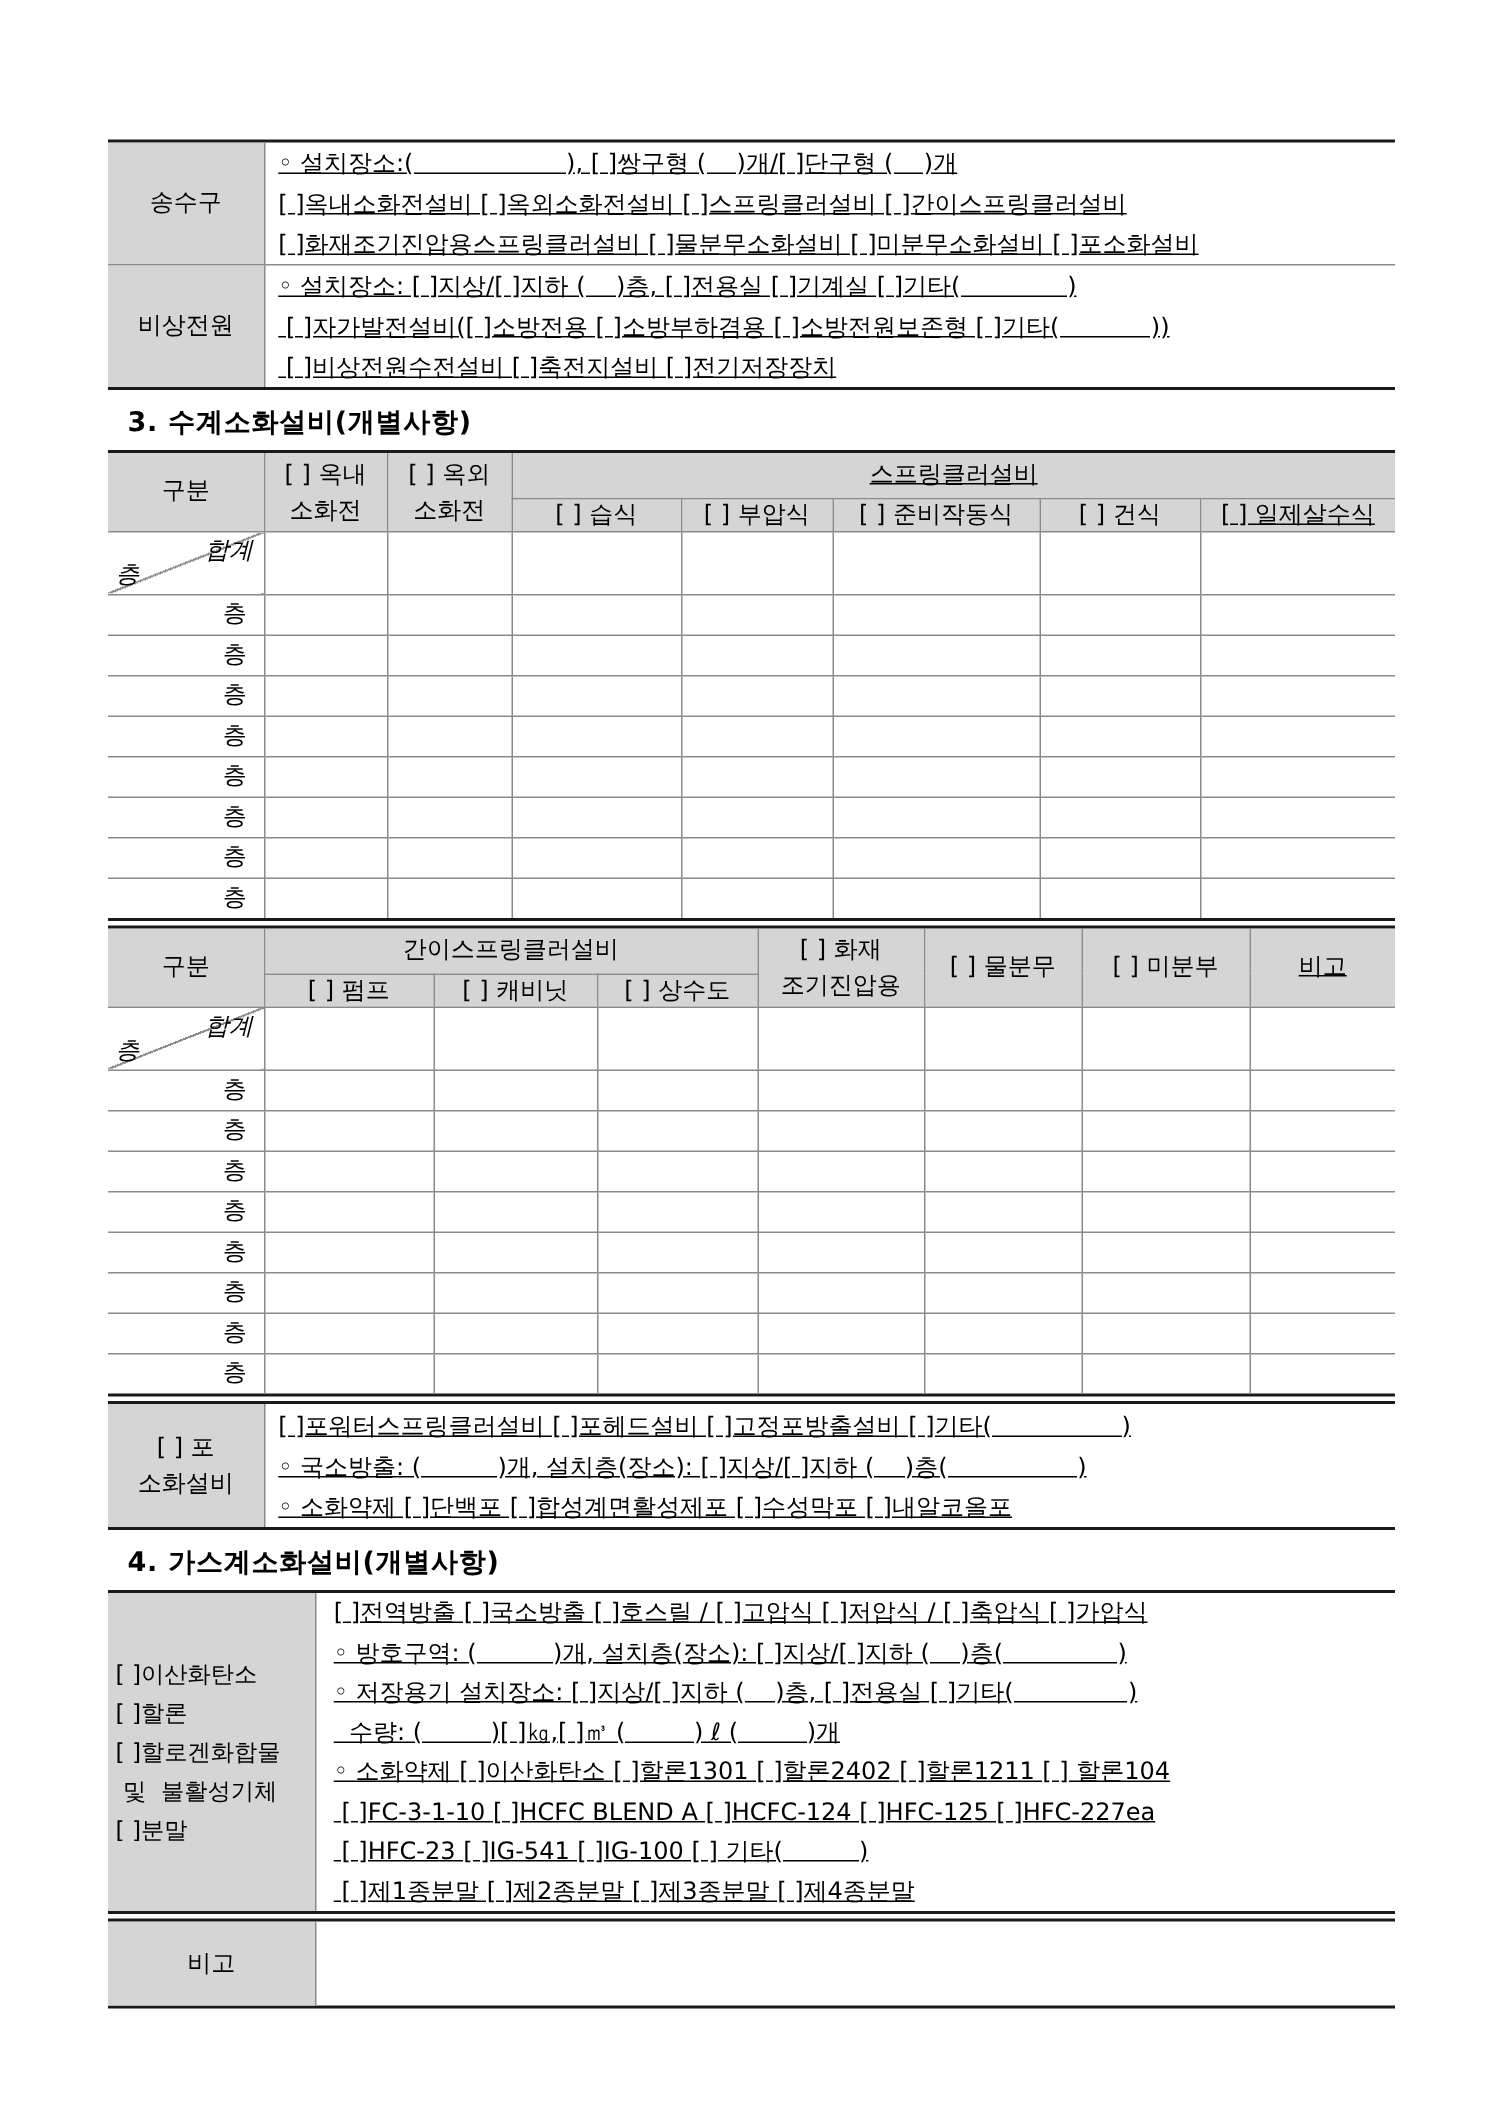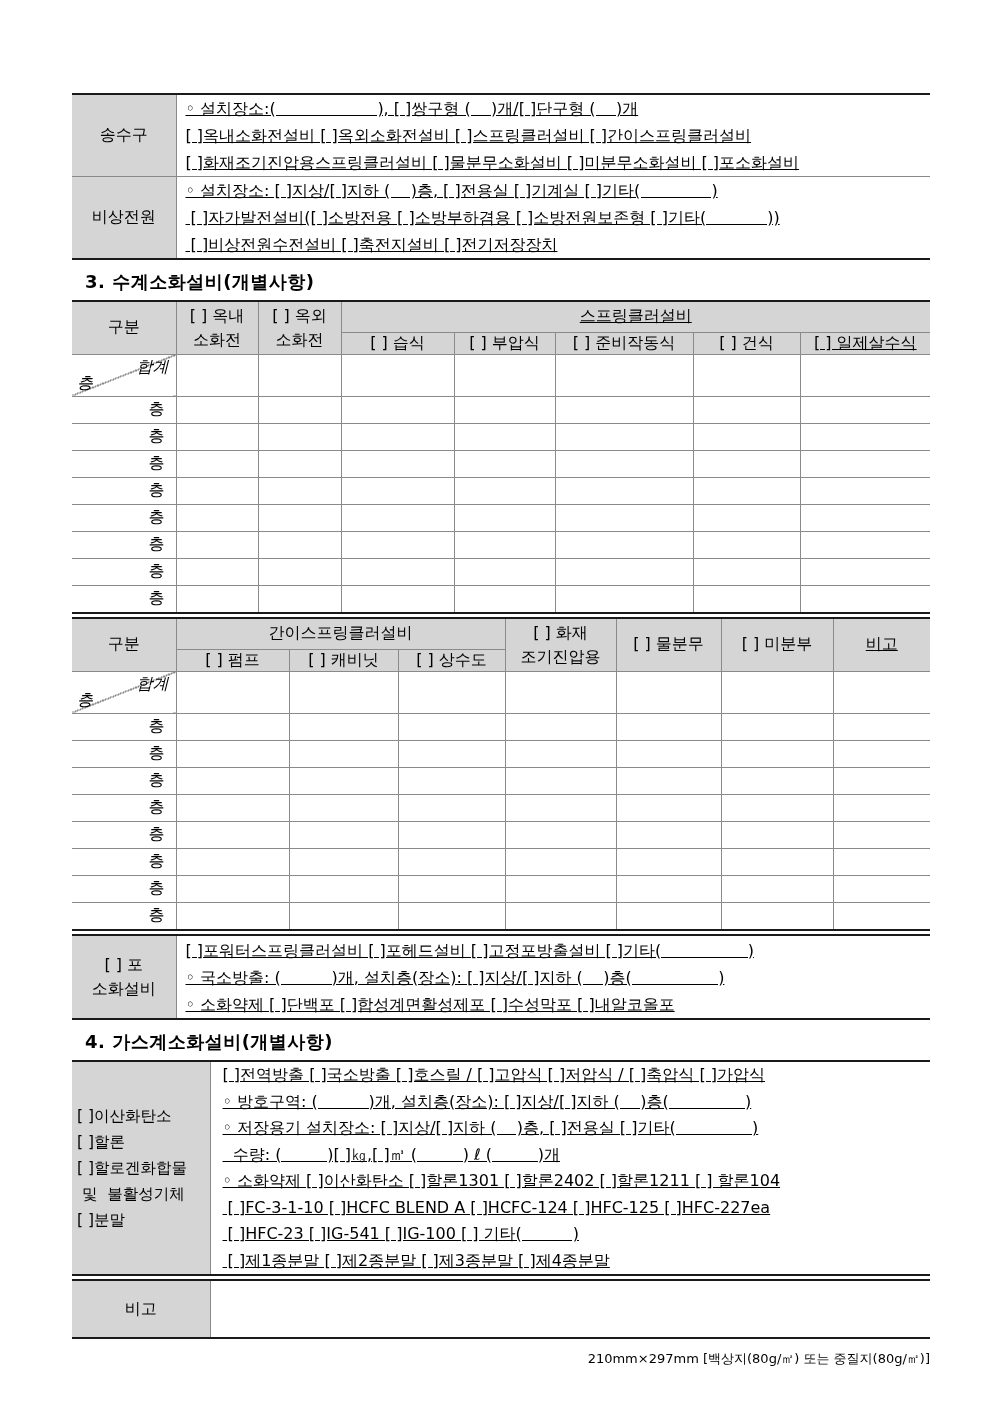--- a/index.html
+++ b/index.html
@@ -396,14 +396,13 @@
         </colgroup>
       <tbody>
           <tr class="r-bigo">
         <td class="edge-l rowhead">비고</td>
         <td class="edge-r"></td>
       </tr>
     </tbody>
       </table>
   </div>
 
-  <div class="footer">210mm×297mm  [백상지(80g/㎡) 또는 중질지(80g/㎡)]</div>
 </div>
 
 </body></html>

